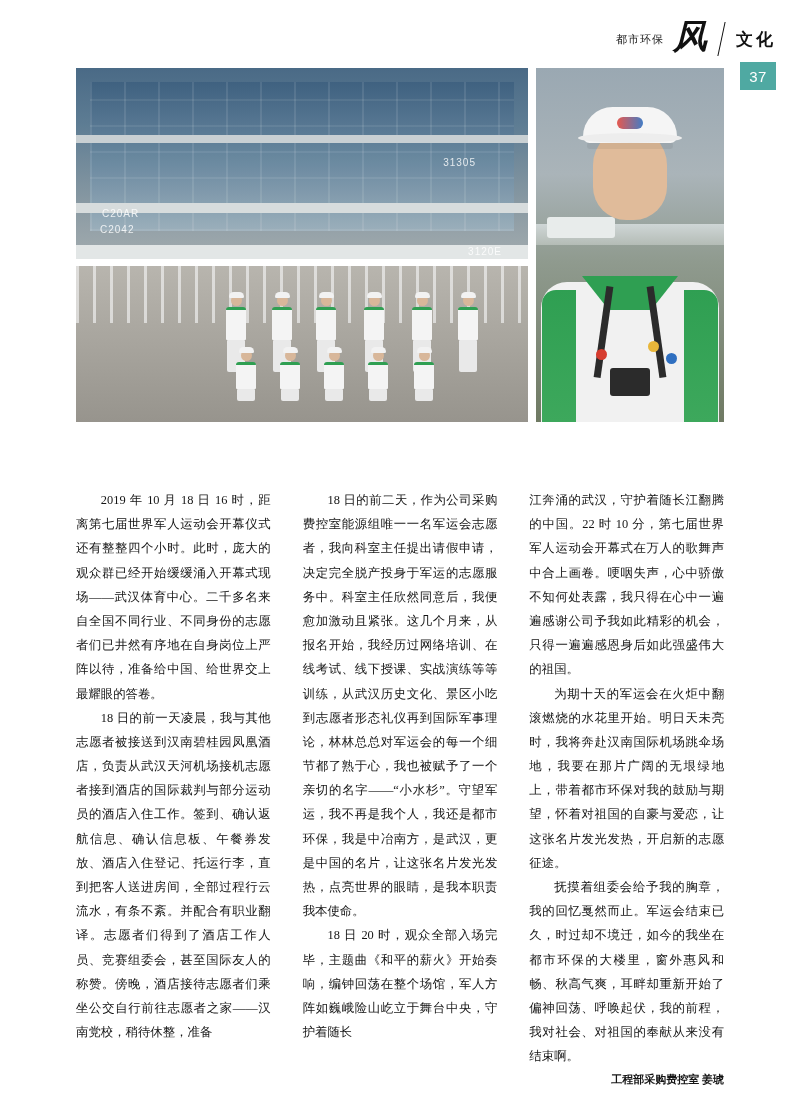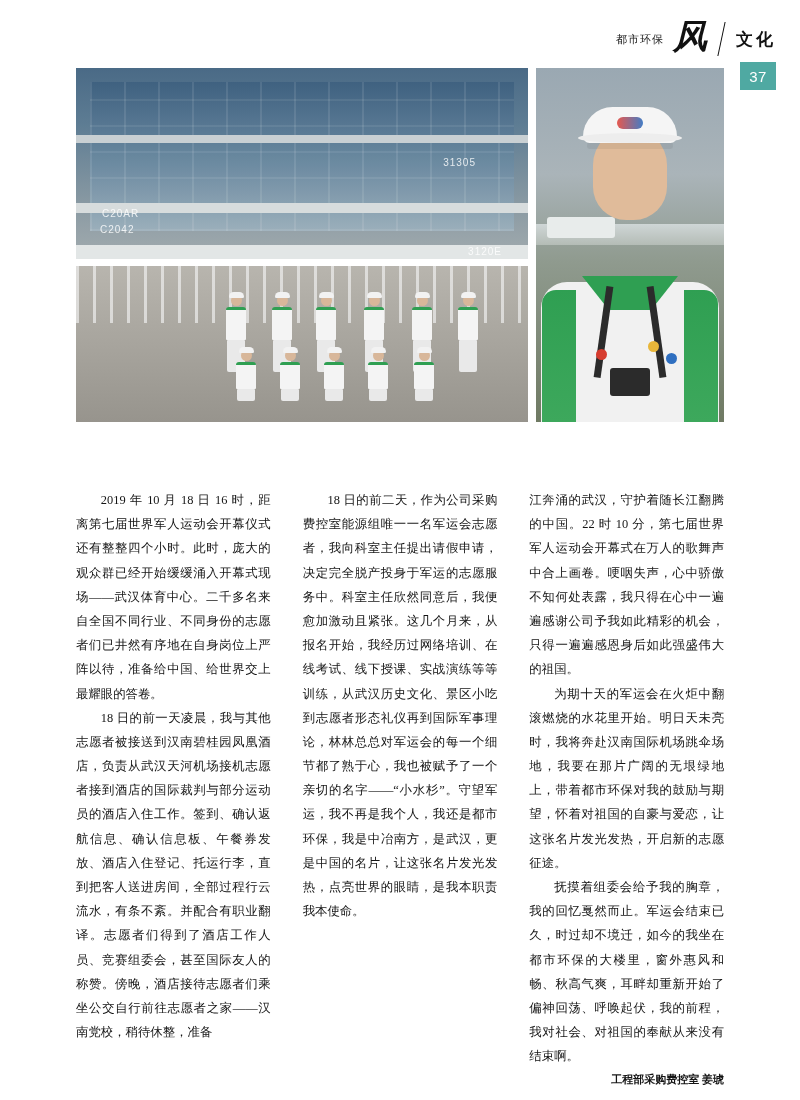--- a/index.html
+++ b/index.html
@@ -433,20 +433,21 @@
 
   <div class="columns">
 
     <div class="col">
       <p>2019 年 10 月 18 日 16 时，距离第七届世界军人运动会开幕仪式还有整整四个小时。此时，庞大的观众群已经开始缓缓涌入开幕式现场——武汉体育中心。二千多名来自全国不同行业、不同身份的志愿者们已井然有序地在自身岗位上严阵以待，准备给中国、给世界交上最耀眼的答卷。</p>
       <p>18 日的前一天凌晨，我与其他志愿者被接送到汉南碧桂园凤凰酒店，负责从武汉天河机场接机志愿者接到酒店的国际裁判与部分运动员的酒店入住工作。签到、确认返航信息、确认信息板、午餐券发放、酒店入住登记、托运行李，直到把客人送进房间，全部过程行云流水，有条不紊。并配合有职业翻译。志愿者们得到了酒店工作人员、竞赛组委会，甚至国际友人的称赞。傍晚，酒店接待志愿者们乘坐公交自行前往志愿者之家——汉南党校，稍待休整，准备</p>
     </div>
 
     <div class="col">
       <p>18 日的前二天，作为公司采购费控室能源组唯一一名军运会志愿者，我向科室主任提出请假申请，决定完全脱产投身于军运的志愿服务中。科室主任欣然同意后，我便愈加激动且紧张。这几个月来，从报名开始，我经历过网络培训、在线考试、线下授课、实战演练等等训练，从武汉历史文化、景区小吃到志愿者形态礼仪再到国际军事理论，林林总总对军运会的每一个细节都了熟于心，我也被赋予了一个亲切的名字——“小水杉”。守望军运，我不再是我个人，我还是都市环保，我是中冶南方，是武汉，更是中国的名片，让这张名片发光发热，点亮世界的眼睛，是我本职责我本使命。</p>
+      <p>18 日 20 时，观众全部入场完毕，主题曲《和平的薪火》开始奏响，编钟回荡在整个场馆，军人方阵如巍峨险山屹立于舞台中央，守护着随长</p>
     </div>
 
     <div class="col">
       <p class="noindent">江奔涌的武汉，守护着随长江翻腾的中国。22 时 10 分，第七届世界军人运动会开幕式在万人的歌舞声中合上画卷。哽咽失声，心中骄傲不知何处表露，我只得在心中一遍遍感谢公司予我如此精彩的机会，只得一遍遍感恩身后如此强盛伟大的祖国。</p>
       <p>为期十天的军运会在火炬中翻滚燃烧的水花里开始。明日天未亮时，我将奔赴汉南国际机场跳伞场地，我要在那片广阔的无垠绿地上，带着都市环保对我的鼓励与期望，怀着对祖国的自豪与爱恋，让这张名片发光发热，开启新的志愿征途。</p>
       <p>抚摸着组委会给予我的胸章，我的回忆戛然而止。军运会结束已久，时过却不境迁，如今的我坐在都市环保的大楼里，窗外惠风和畅、秋高气爽，耳畔却重新开始了偏神回荡、呼唤起伏，我的前程，我对社会、对祖国的奉献从来没有结束啊。</p>
       <p class="signature">工程部采购费控室 姜琥</p>
     </div>
 
   </div>

